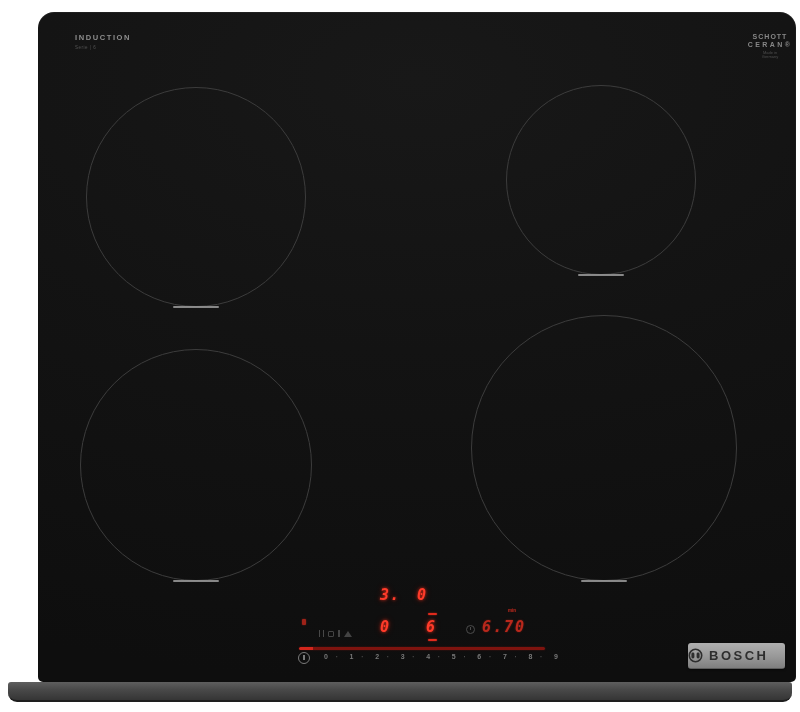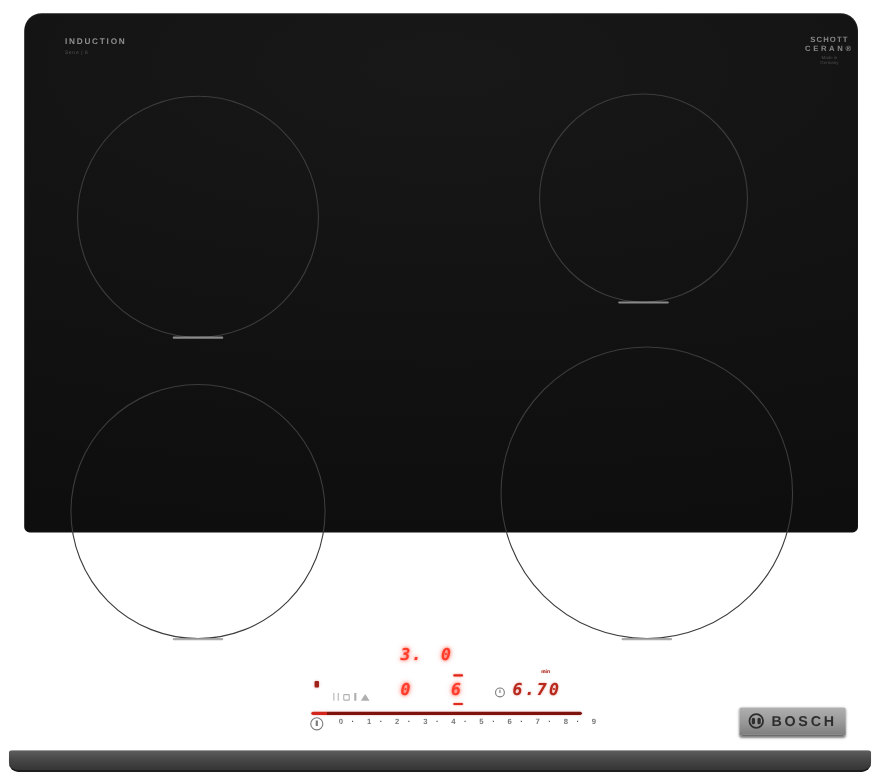--- a/index.html
+++ b/index.html
@@ -1,21 +1,21 @@
 <!DOCTYPE html>
 <html><head>
 <meta charset="utf-8">
 <style>
   * { margin:0; padding:0; box-sizing:border-box; }
   html,body { width:800px; height:712px; background:#ffffff; overflow:hidden;
               font-family:"Liberation Sans", sans-serif; }
   .stage { position:relative; width:800px; height:712px; background:#ffffff; }
 
   
-  .glass { position:absolute; left:22px; top:12px; width:758px; height:472px;
+  .glass { position:absolute; left:38px; top:12px; width:758px; height:670px;
            background: radial-gradient(140% 90% at 50% 10%, #181818 0%, #131313 45%, #0e0e0e 100%);
            border-radius:16px 16px 5px 5px;
            box-shadow: inset 0 1px 1px rgba(255,255,255,0.06), inset -1px 0 1px rgba(255,255,255,0.03); }
 
   
   .bevel { position:absolute; left:8px; top:682px; width:784px; height:20px;
            background:linear-gradient(#5f5f5f 0%, #4a4a4a 40%, #353535 100%);
            border-bottom:2px solid #1e1e1e;
            border-radius:3px 3px 9px 9px; }
 
@@ -79,21 +79,21 @@
   .power-key::after { content:""; position:absolute; left:4.4px; top:2px; width:1.4px; height:5px; background:#7a7a7a; }
   .levels { position:absolute; left:283px; top:641px; width:240px; display:flex;
             justify-content:space-between; color:#787878; font-size:7px; font-weight:bold; }
   .levels span { position:relative; width:10px; text-align:center; }
   .levels span:not(:last-child)::after { content:"·"; position:absolute; right:-7px; top:0; color:#4d4d4d; }
 
   
   .badge { position:absolute; left:650px; top:631px; width:97px; height:26px;
            background:linear-gradient(#b0b0b0 0%, #989898 55%, #7f7f7f 100%);
            border-radius:3px; border-bottom:1px solid #5c5c5c;
-           display:flex; align-items:center; justify-content:center; gap:6px;
+           display:flex; align-items:center; gap:6px;
            box-shadow:0 1px 2px rgba(0,0,0,.5); }
   .bosch-sym { width:15px; height:15px; position:relative; }
   .bosch-sym svg { display:block; }
   .badge .word { color:#2e2e2e; font-size:13px; font-weight:bold; letter-spacing:2.5px;
                  font-family:"Liberation Sans", sans-serif; }
 </style>
 </head>
 <body>
 
 <div class="stage">

